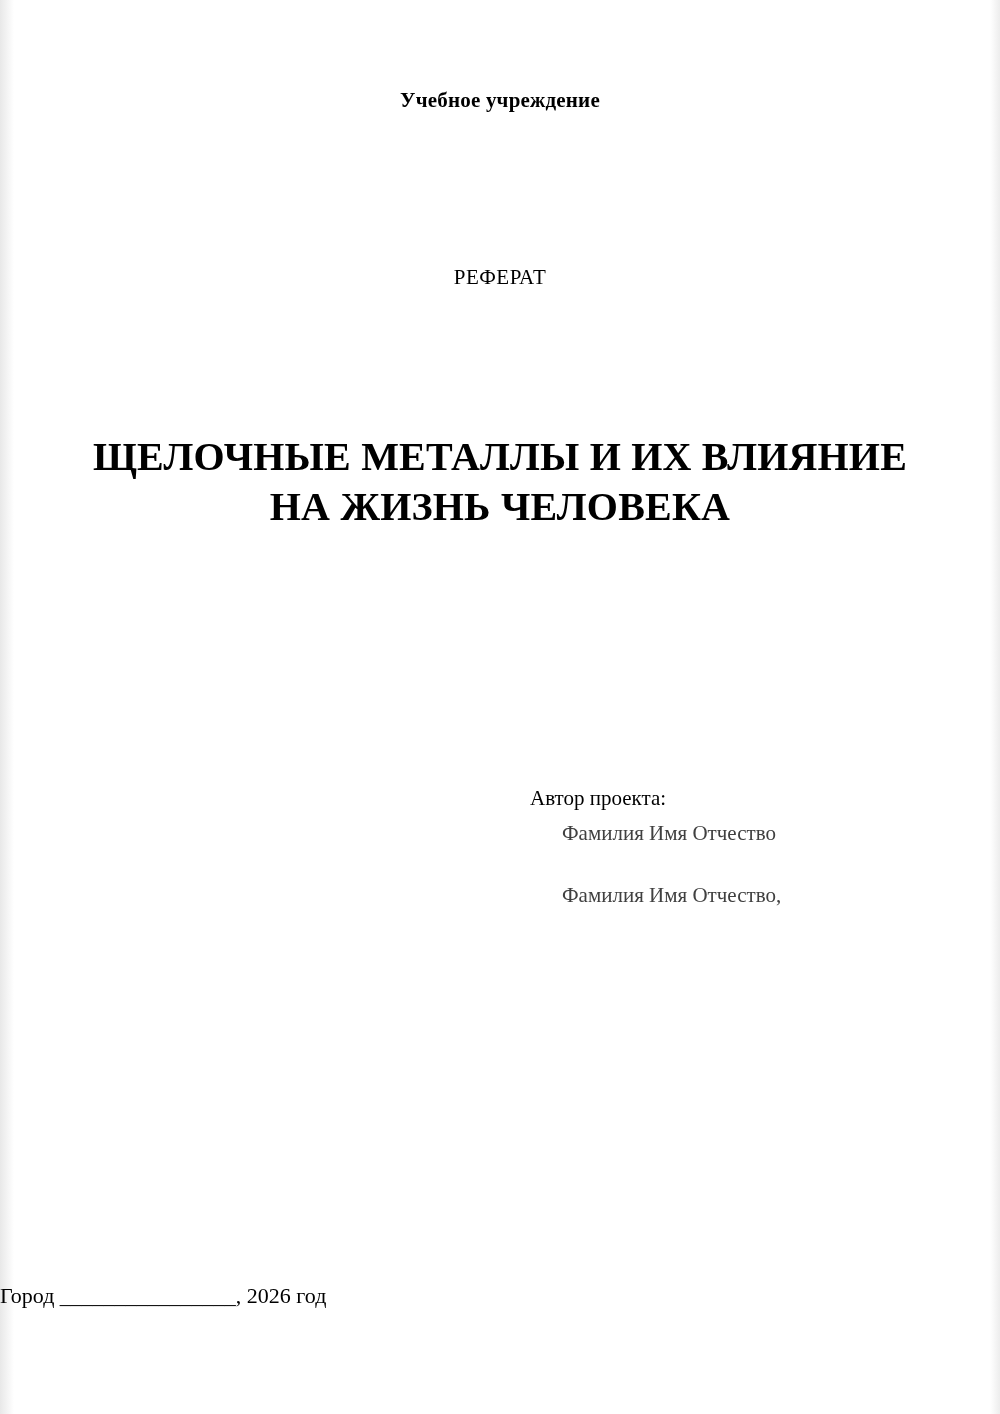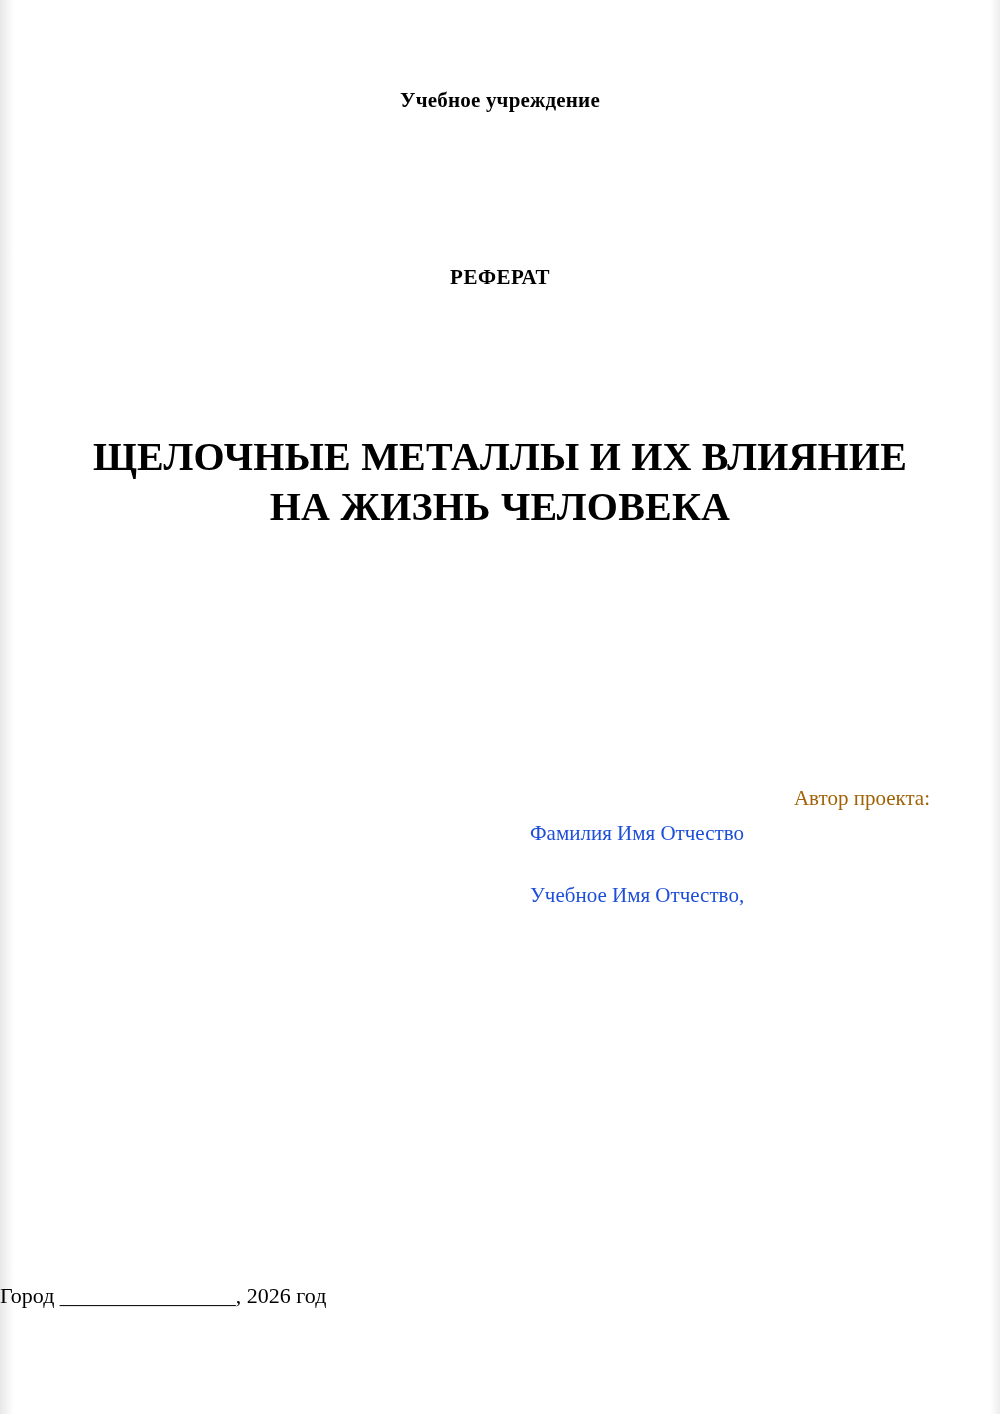--- a/index.html
+++ b/index.html
@@ -49,21 +49,21 @@
     letter-spacing: 0.2px;
   }
 
   .doc-type {
     position: absolute;
     top: 265px;
     left: 0;
     width: 100%;
     text-align: center;
     font-size: 21px;
-    font-weight: 700;
+    font-weight: 400;
     letter-spacing: 0.5px;
   }
 
   .title {
     position: absolute;
     top: 432px;
     left: 70px;
     width: 860px;
     text-align: center;
     font-size: 40px;
@@ -74,26 +74,26 @@
 
   .credits {
     position: absolute;
     top: 782px;
     left: 530px;
     width: 400px;
     font-size: 21px;
     line-height: 1.55;
   }
   .credits .label {
-    color: #a16207;
+    color: #000000;
     margin-bottom: 2px;
-    text-align: right;
   }
   .credits .value {
-    color: #1d4ed8;
+    color: #404040;
+    margin-left: 32px;
   }
   .credits .block + .block {
     margin-top: 30px;
   }
 
   .footer {
     position: absolute;
     top: 1283px;
     left: 0;
     width: 100%;
@@ -111,19 +111,19 @@
   <div class="doc-type">РЕФЕРАТ</div>
 
   <div class="title">ЩЕЛОЧНЫЕ МЕТАЛЛЫ И ИХ ВЛИЯНИЕ НА ЖИЗНЬ ЧЕЛОВЕКА</div>
 
   <div class="credits">
     <div class="block">
       <div class="label">Автор проекта:</div>
       <div class="value">Фамилия Имя Отчество</div>
     </div>
     <div class="block">
-      <div class="value">Учебное Имя Отчество,</div>
+      <div class="value">Фамилия Имя Отчество,</div>
     </div>
   </div>
 
   <div class="footer">Город ________________, 2026 год</div>
 
 </div>
 
 </body></html>

